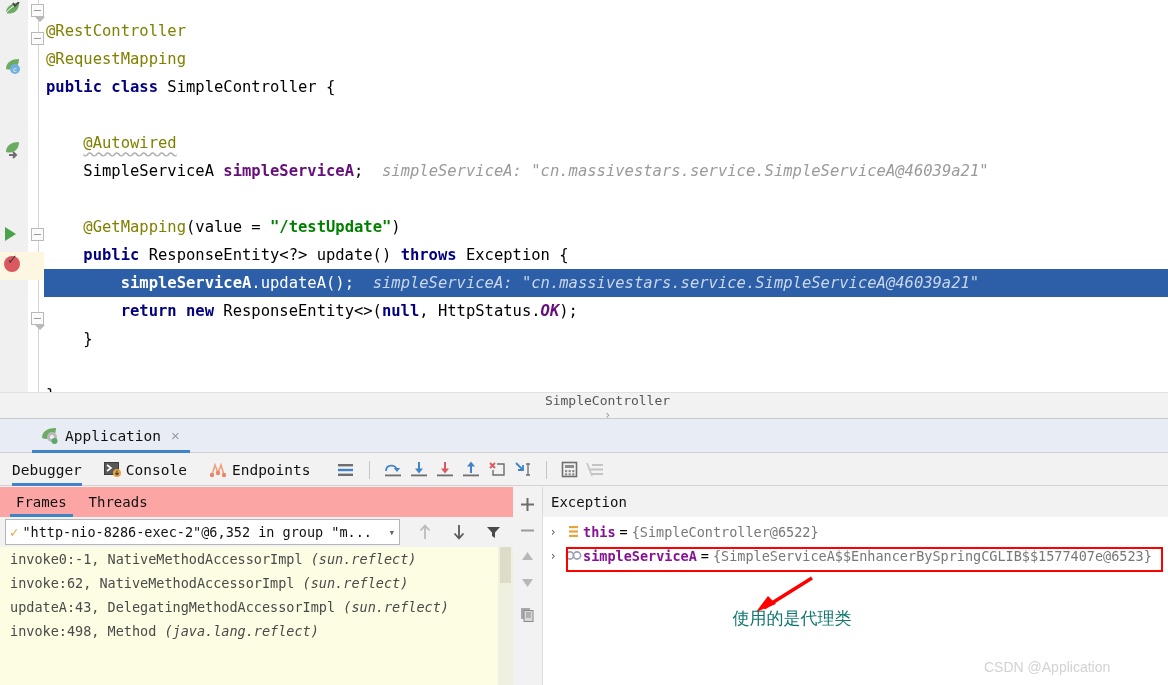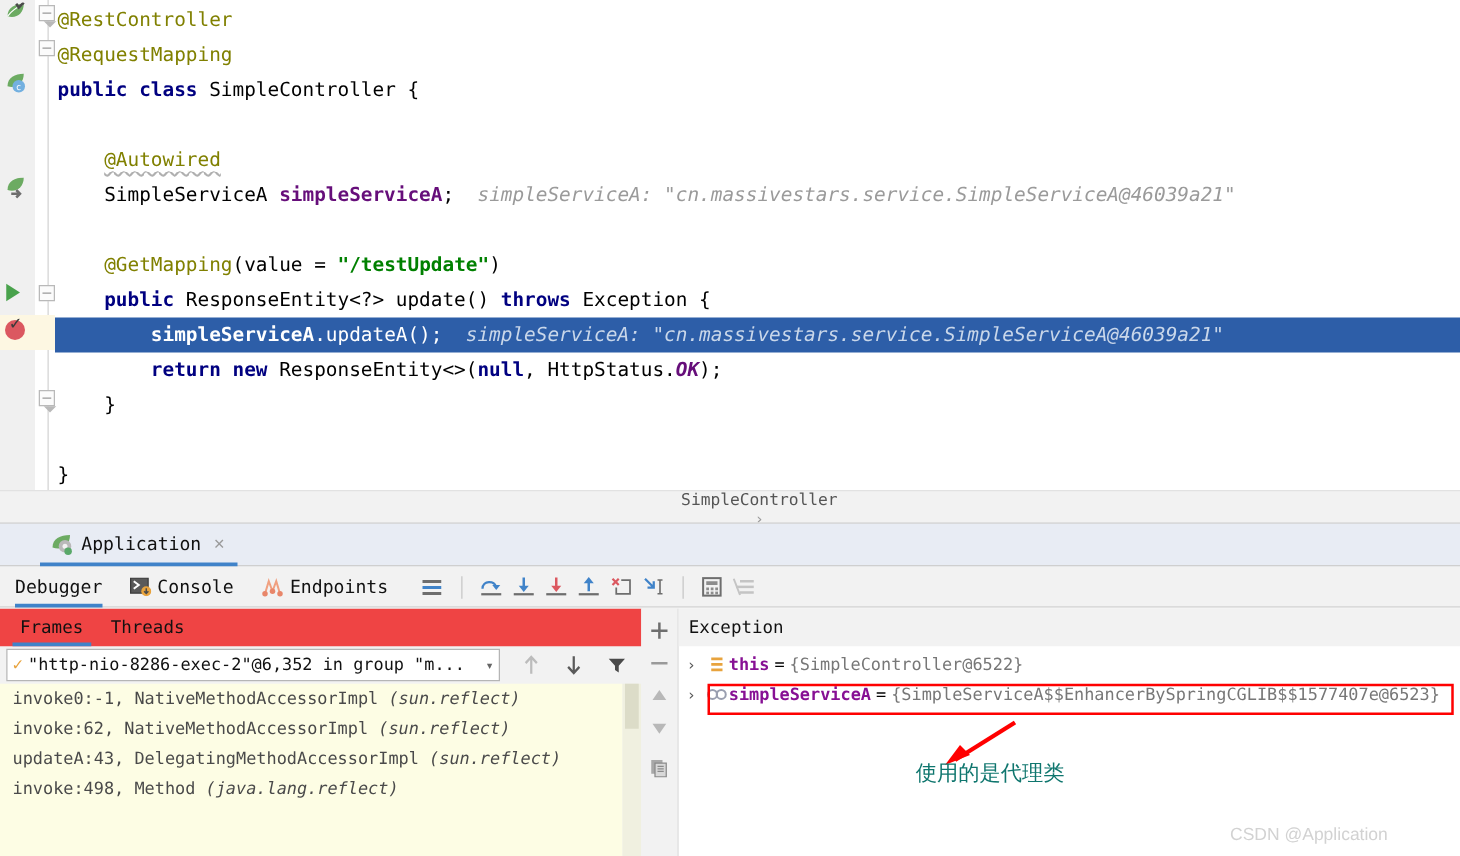--- a/index.html
+++ b/index.html
@@ -23,21 +23,21 @@
   }
   .gutter-fold {
     position:absolute; left:28px; top:0; width:26px; height:392px;
     background:#ffffff;
   }
   .fold-line {
     position:absolute; left:38px; top:0; width:1px; height:392px;
     background:#d4d4d4;
   }
   .code-area {
-    position:absolute; left:44px; top:2px; right:0; height:392px;
+    position:absolute; left:44px; top:17px; right:0; height:392px;
     font-family:"DejaVu Sans Mono", monospace;
     font-size:15.5px;
     line-height:28px;
     white-space:pre;
     color:#000000;
   }
   .ln { position:absolute; left:0; width:1124px; height:28px; padding-left:2px; }
   .hl-line { background:#2d5ea8; color:#ffffff; width:1124px; }
   .hl-line .kw, .hl-line .fld, .hl-line .str, .hl-line .anno { color:#ffffff; }
   .kw { color:#000080; font-weight:bold; }
@@ -128,21 +128,21 @@
     position:absolute; left:0; bottom:0; height:3px; width:100%; background:#4083c9;
   }
   .tb-sep { width:1px; height:18px; background:#c6c6c6; margin:0 10px; }
   .tb-icon { width:26px; height:24px; display:flex; align-items:center; justify-content:center; }
   
   #frames-panel {
     position:absolute; left:0; top:68px; width:513px; height:199px; background:#f2f2f2;
   }
   #frames-tabs {
     position:absolute; left:0; top:0; width:513px; height:30px;
-    display:flex; align-items:center; background:#ef4444;
+    display:flex; align-items:center; background:#fca5a5;
   }
   .ft {
     font-family:"DejaVu Sans Mono", monospace; font-size:14px; color:#111;
     position:relative; height:30px; display:flex; align-items:center;
     padding:0 6px; margin-left:10px;
   }
   .ft .underline { position:absolute; left:0; bottom:0; height:3px; width:100%; background:#4083c9; }
   #thread-row {
     position:absolute; left:0; top:30px; width:513px; height:30px;
     display:flex; align-items:center;

